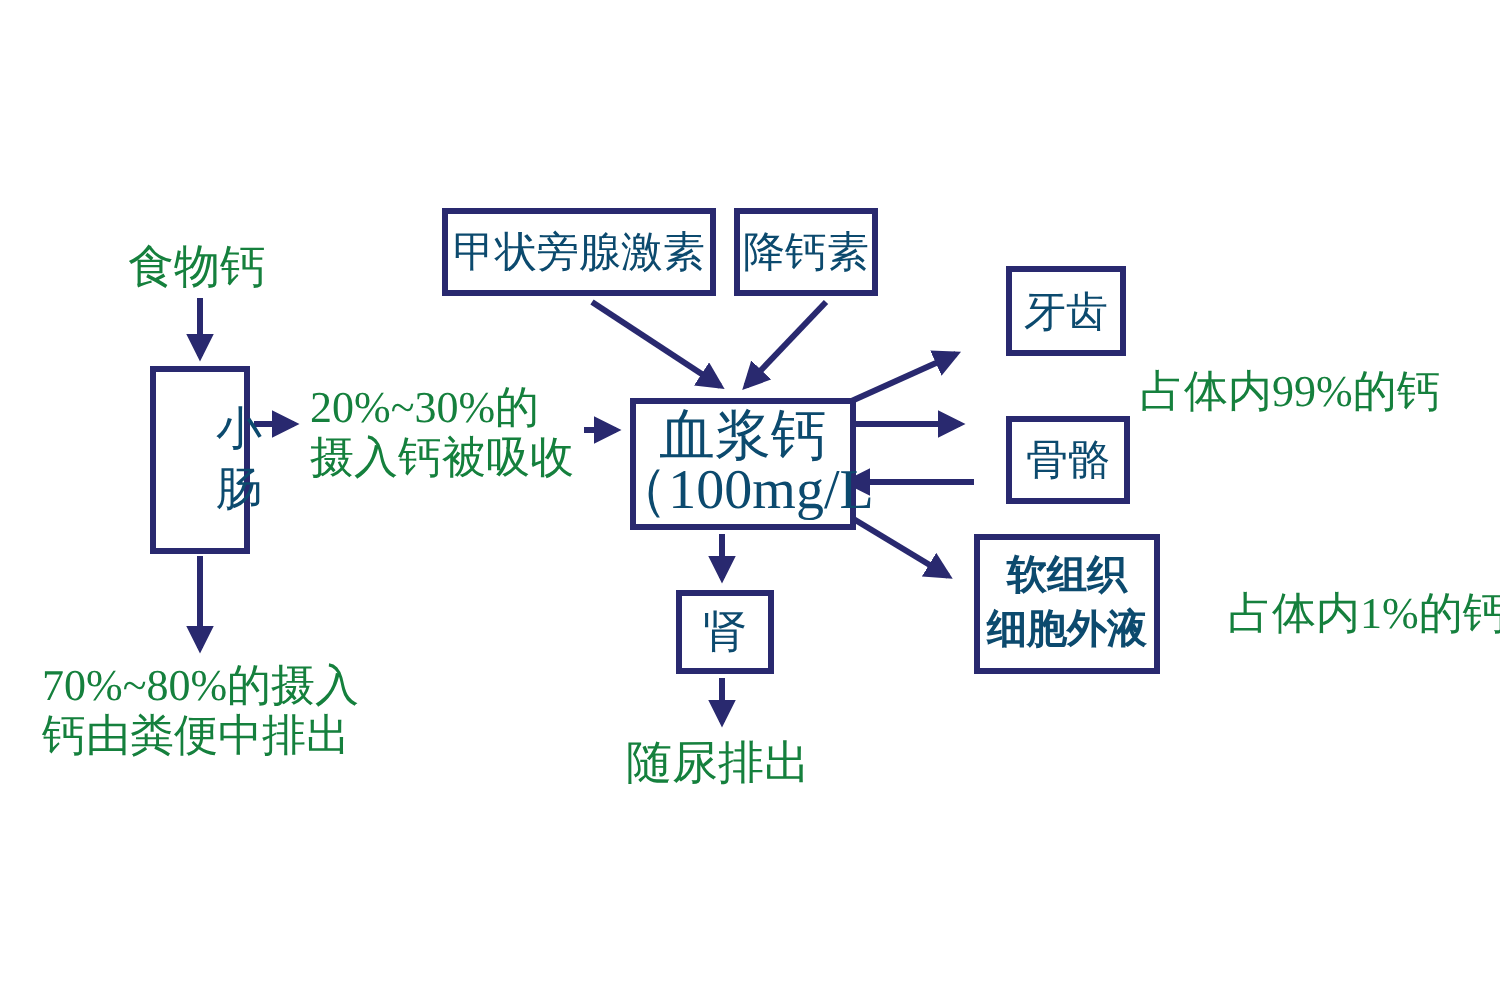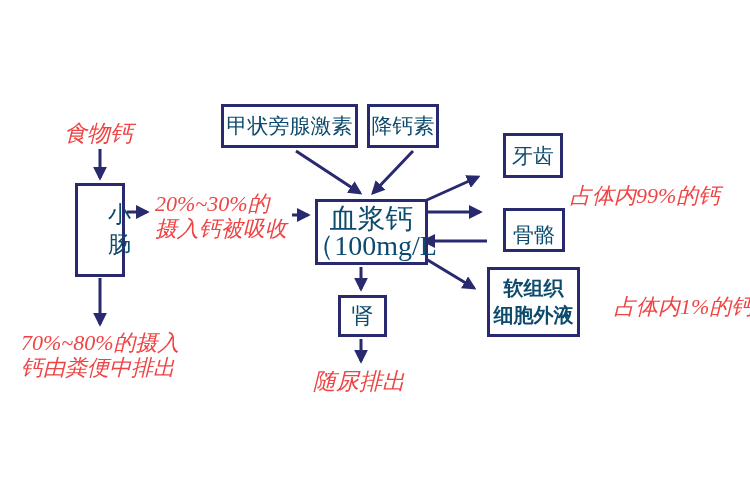--- a/index.html
+++ b/index.html
@@ -34,34 +34,33 @@
     justify-content: center;
     text-align: center;
     color: #0c4a6e;
   }
   .node .ln {
     display: block;
     white-space: nowrap;
   }
   .label {
     position: absolute;
-    color: #ef4444;
+    color: #15803d;
     white-space: nowrap;
-    font-style: italic;
   }
   .label .ln { display: block; white-space: nowrap; }
 
   
   #box-small-intestine { left: 75px;  top: 183px; width: 50px;  height: 94px;  font-size: 23px; line-height: 30px; padding-left: 39px; }
   #box-small-intestine .wrap { width: 26px; word-break: break-all; white-space: normal; }
   #box-pth             { left: 221px; top: 104px; width: 137px; height: 44px;  font-size: 21px; }
   #box-calcitonin      { left: 367px; top: 104px; width: 72px;  height: 44px;  font-size: 21px; }
   #box-plasma          { left: 315px; top: 199px; width: 113px; height: 66px;  font-size: 28px; line-height: 27px; }
   #box-teeth           { left: 503px; top: 133px; width: 60px;  height: 45px;  font-size: 21px; }
-  #box-bones           { left: 503px; top: 208px; width: 62px;  height: 44px;  font-size: 21px; justify-content: flex-end; }
+  #box-bones           { left: 503px; top: 208px; width: 62px;  height: 44px;  font-size: 21px; }
   #box-soft-tissue     { left: 487px; top: 267px; width: 93px;  height: 70px;  font-size: 20px; line-height: 27px; font-weight: bold; }
   #box-kidney          { left: 338px; top: 295px; width: 49px;  height: 42px;  font-size: 22px; }
 
   
   #lbl-food-calcium    { left: 64px;  top: 118px; font-size: 23px; }
   #lbl-absorption      { left: 155px; top: 191px; font-size: 22px; line-height: 25px; }
   #lbl-fecal           { left: 21px;  top: 330px; font-size: 22px; line-height: 25px; }
   #lbl-urine           { left: 313px; top: 366px; font-size: 23px; }
   #lbl-pct99           { left: 570px; top: 181px; font-size: 22px; }
   #lbl-pct1            { left: 614px; top: 292px; font-size: 22px; }

